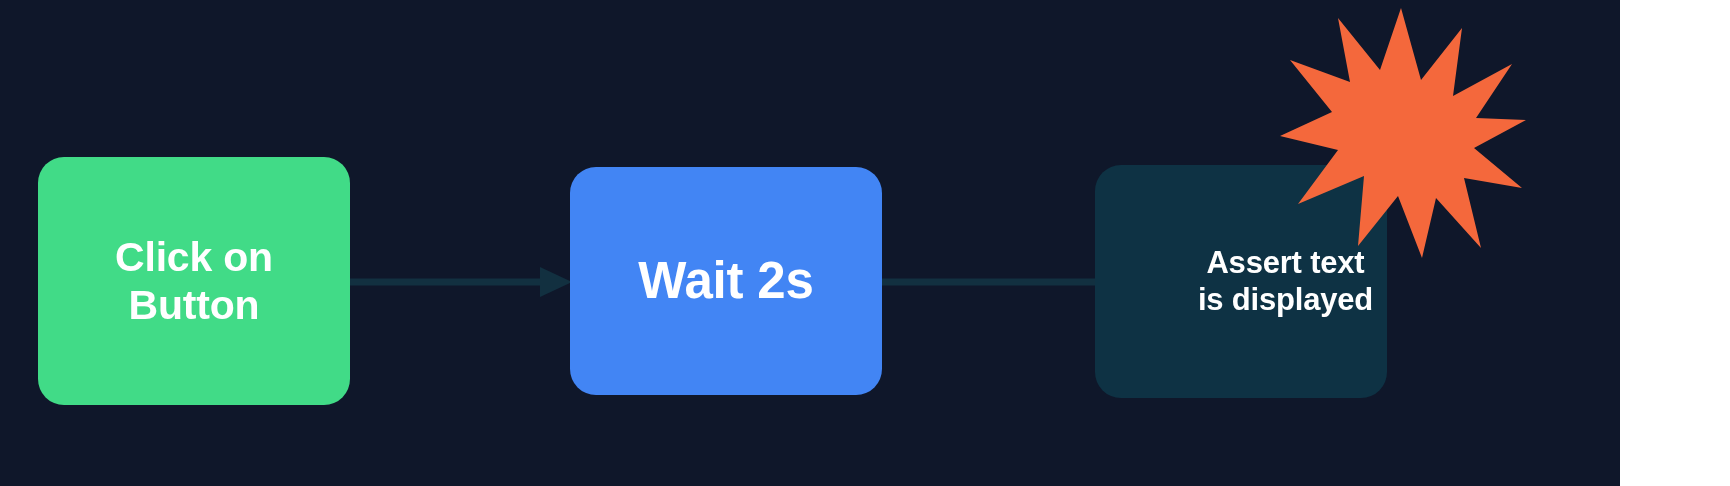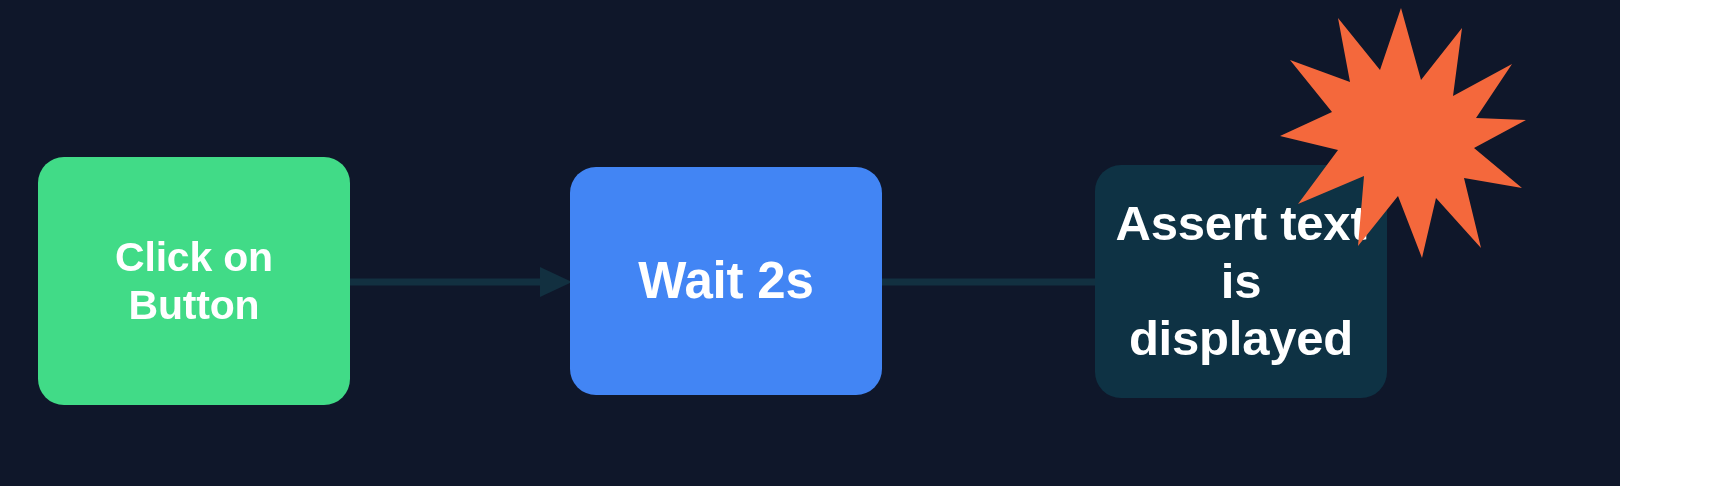--- a/index.html
+++ b/index.html
@@ -51,23 +51,24 @@
     background: #4285F4;
     font-size: 51px;
     padding: 0 18px;
   }
   #node-assert {
     left: 1095px;
     top: 165px;
     width: 292px;
     height: 233px;
     background: #0E3244;
-    font-size: 49px;
+    font-size: 31px;
     padding: 0 14px;
     z-index: 2;
+    justify-content: flex-end;
   }
   .arrow-svg {
     position: absolute;
     overflow: visible;
   }
   #arrow-1 {
     left: 350px;
     top: 262px;
     width: 222px;
     height: 40px;

